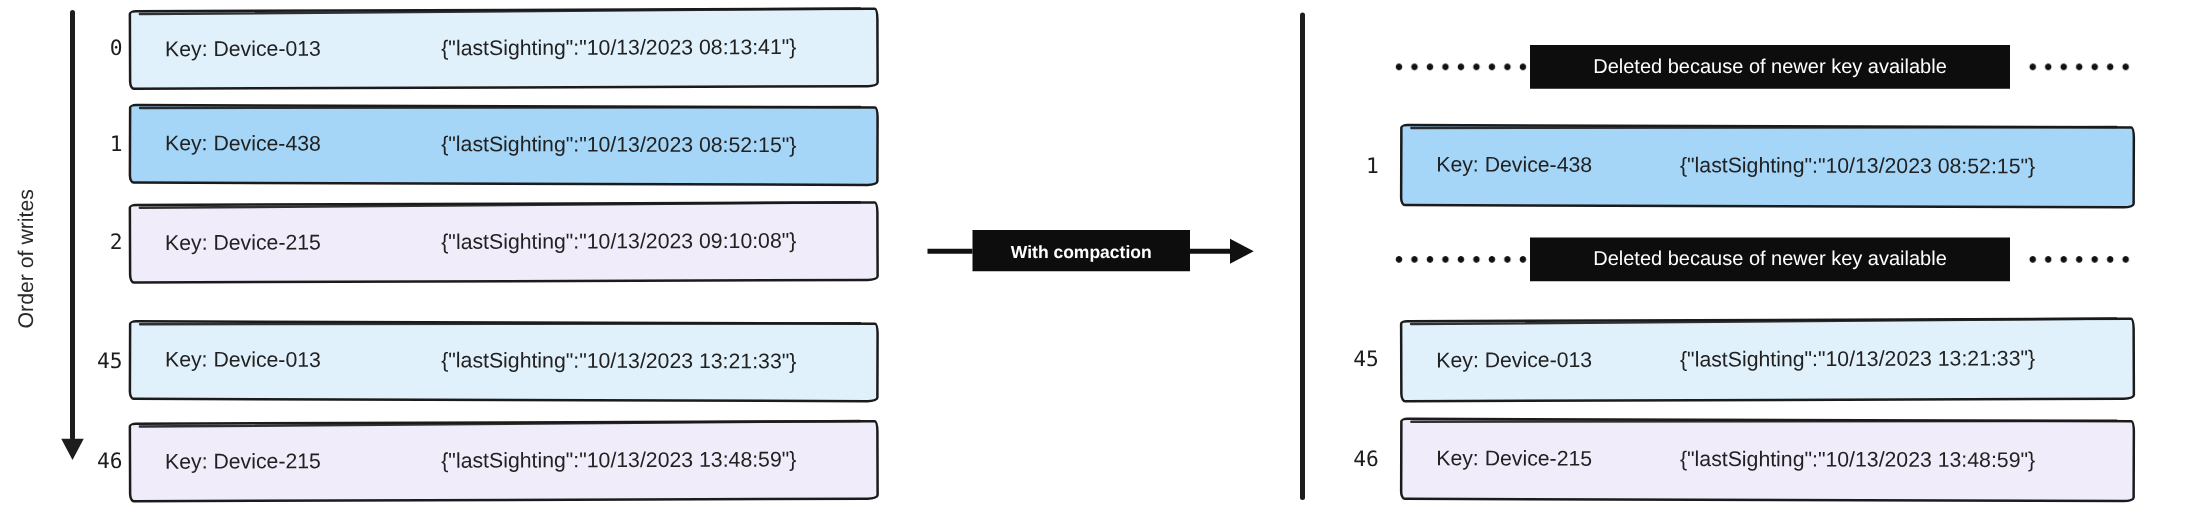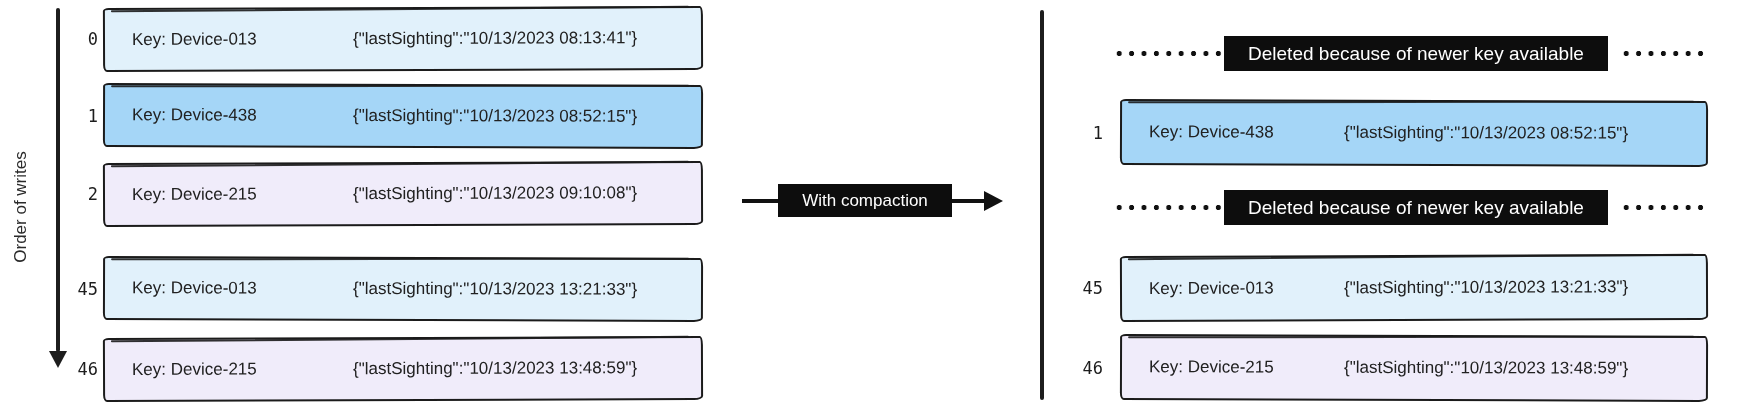--- a/index.html
+++ b/index.html
@@ -62,22 +62,22 @@
   .row-r .val{left:222px;}
 
   
   .lr0{top:7px;}  .lr1{top:84px;}  .lr2{top:162px;} .lr45{top:257px;} .lr46{top:337px;}
   .rr1{top:100px;} .rr45{top:255px;} .rr46{top:335px;}
 
   
   .mid-line-a{position:absolute;left:742px;top:199px;width:36px;height:4px;background:#111;}
   .mid-label{
     position:absolute;left:778px;top:184px;width:174px;height:33px;
-    background:#0d0d0d;color:#ffffff;font-size:17px;
-    display:flex;align-items:center;justify-content:center;white-space:nowrap;
+    background:#0d0d0d;color:#ffffff;font-size:14px;
+    display:flex;align-items:center;justify-content:center;white-space:nowrap;font-weight:bold;
   }
   .mid-line-b{position:absolute;left:952px;top:199px;width:32px;height:4px;background:#111;}
   .mid-arrowhead{
     position:absolute;left:984px;top:191px;width:0;height:0;
     border-top:10px solid transparent;border-bottom:10px solid transparent;
     border-left:19px solid #111;
   }
 
   
   .right-line{
@@ -93,21 +93,21 @@
     height:7px;
     background-image:radial-gradient(circle, #111 2.3px, transparent 2.9px);
     background-size:12.4px 7px;
     background-repeat:repeat-x;
     background-position:left center;
   }
   .dots-l{width:111px;flex:none;}
   .dots-r{flex:1;margin-left:12px;}
   .banner-box{
     flex:none;width:384px;height:35px;
-    background:#0d0d0d;color:#ffffff;font-size:19px;
+    background:#0d0d0d;color:#ffffff;font-size:16px;
     display:flex;align-items:center;justify-content:center;white-space:nowrap;
   }
 </style>
 </head>
 <body>
 
 <div class="canvas">
 
   <div class="axis-label">Order of writes</div>
   <div class="axis-line"></div>

